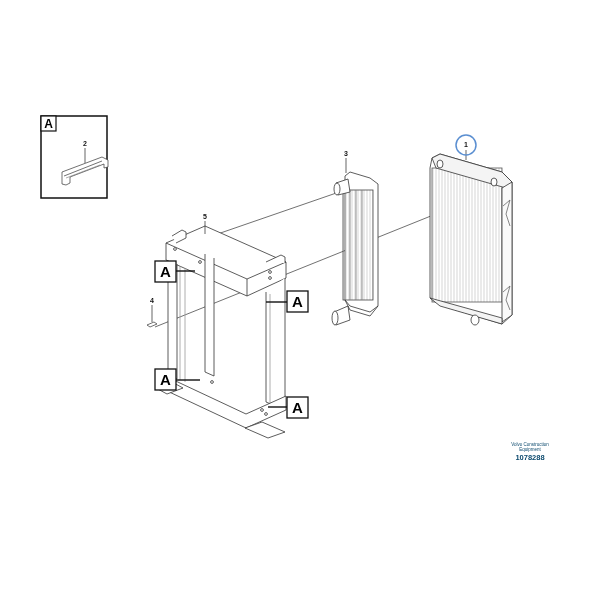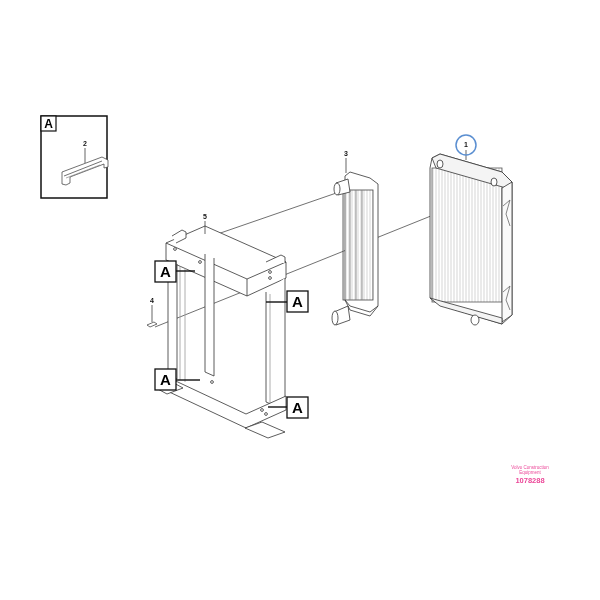--- a/index.html
+++ b/index.html
@@ -1,20 +1,20 @@
 <!DOCTYPE html>
 <html><head>
   <meta charset="utf-8">
   <style>
     html, body { margin: 0; padding: 0; background: #ffffff; }
     body { width: 600px; height: 600px; position: relative; overflow: hidden; font-family: "Liberation Sans", sans-serif; }
     #canvas { position: absolute; left: 0; top: 0; width: 600px; height: 600px; }
     .lbl { font-family: "Liberation Sans", sans-serif; font-weight: bold; font-size: 7px; fill: #111; }
     .callout-A { font-family: "Liberation Sans", sans-serif; font-weight: bold; font-size: 15px; fill: #000; }
-    .footer { position: absolute; left: 490px; top: 465px; width: 80px; text-align: center; color: #ec4899; }
+    .footer { position: absolute; left: 490px; top: 442px; width: 80px; text-align: center; color: #0c4a6e; }
     .footer .brand { font-size: 4.5px; line-height: 5px; }
     .footer .code { font-size: 7.5px; font-weight: bold; line-height: 9px; margin-top: 1px; }
   </style>
 </head>
 <body>
 
 <svg id="canvas" viewBox="0 0 600 600" xmlns="http://www.w3.org/2000/svg">
   <defs>
     <pattern id="fins" width="3" height="6" patternUnits="userSpaceOnUse">
       <line x1="1" y1="0" x2="1" y2="6" stroke="#b8b8b8" stroke-width="0.6"></line>

